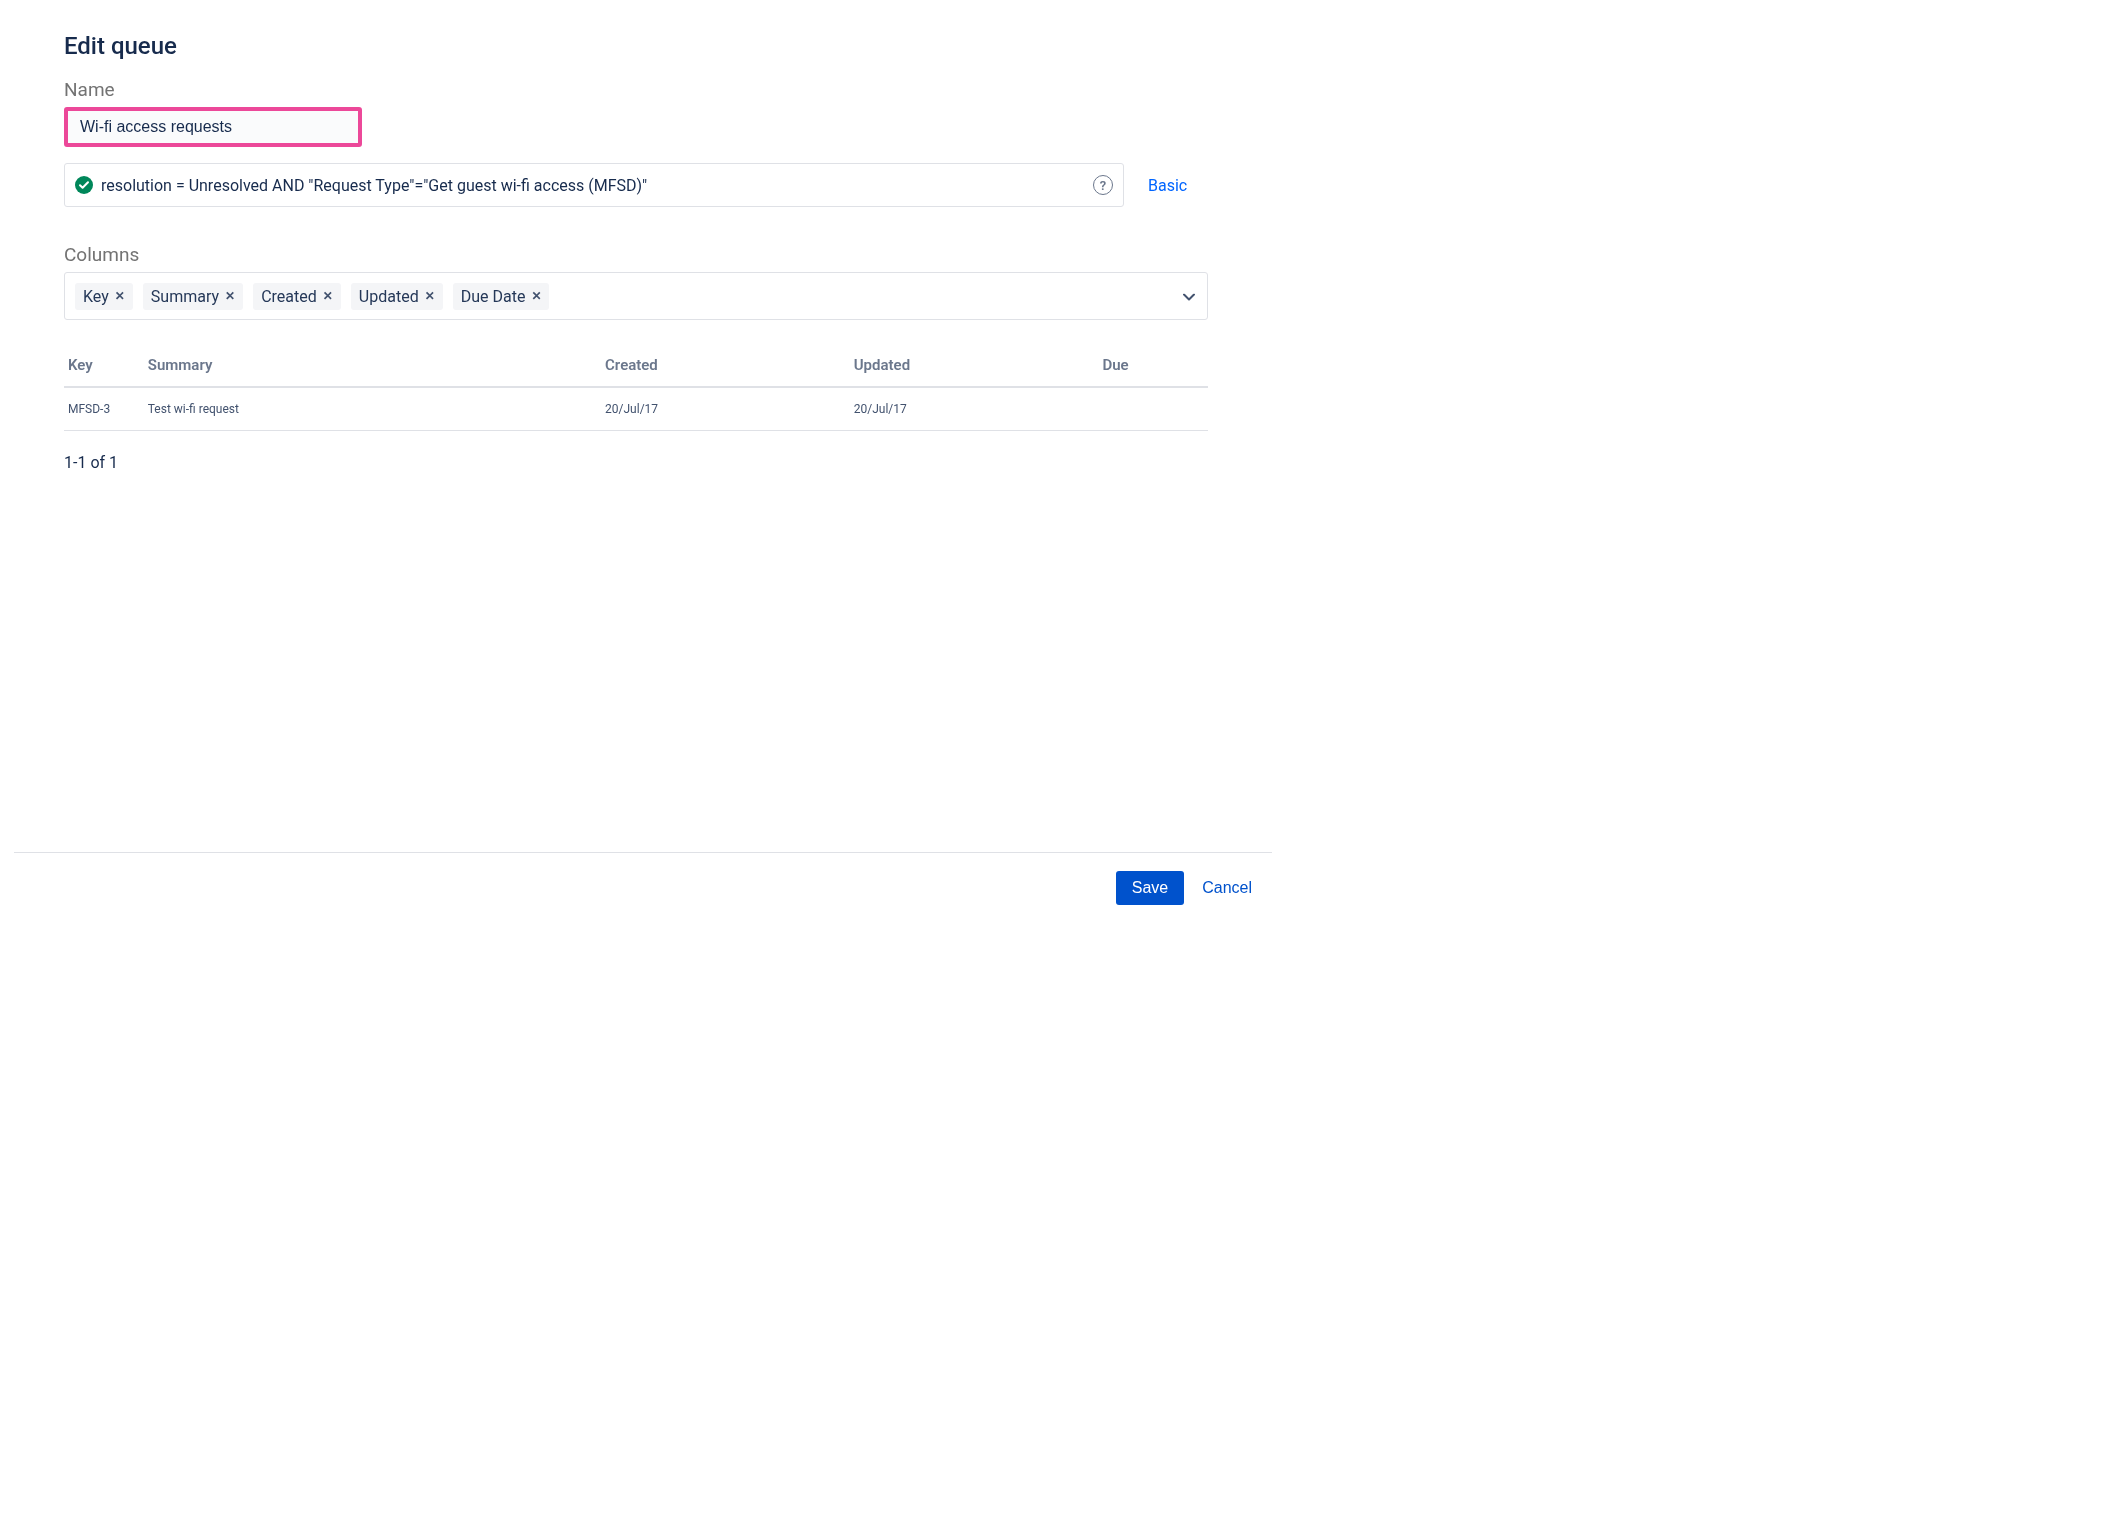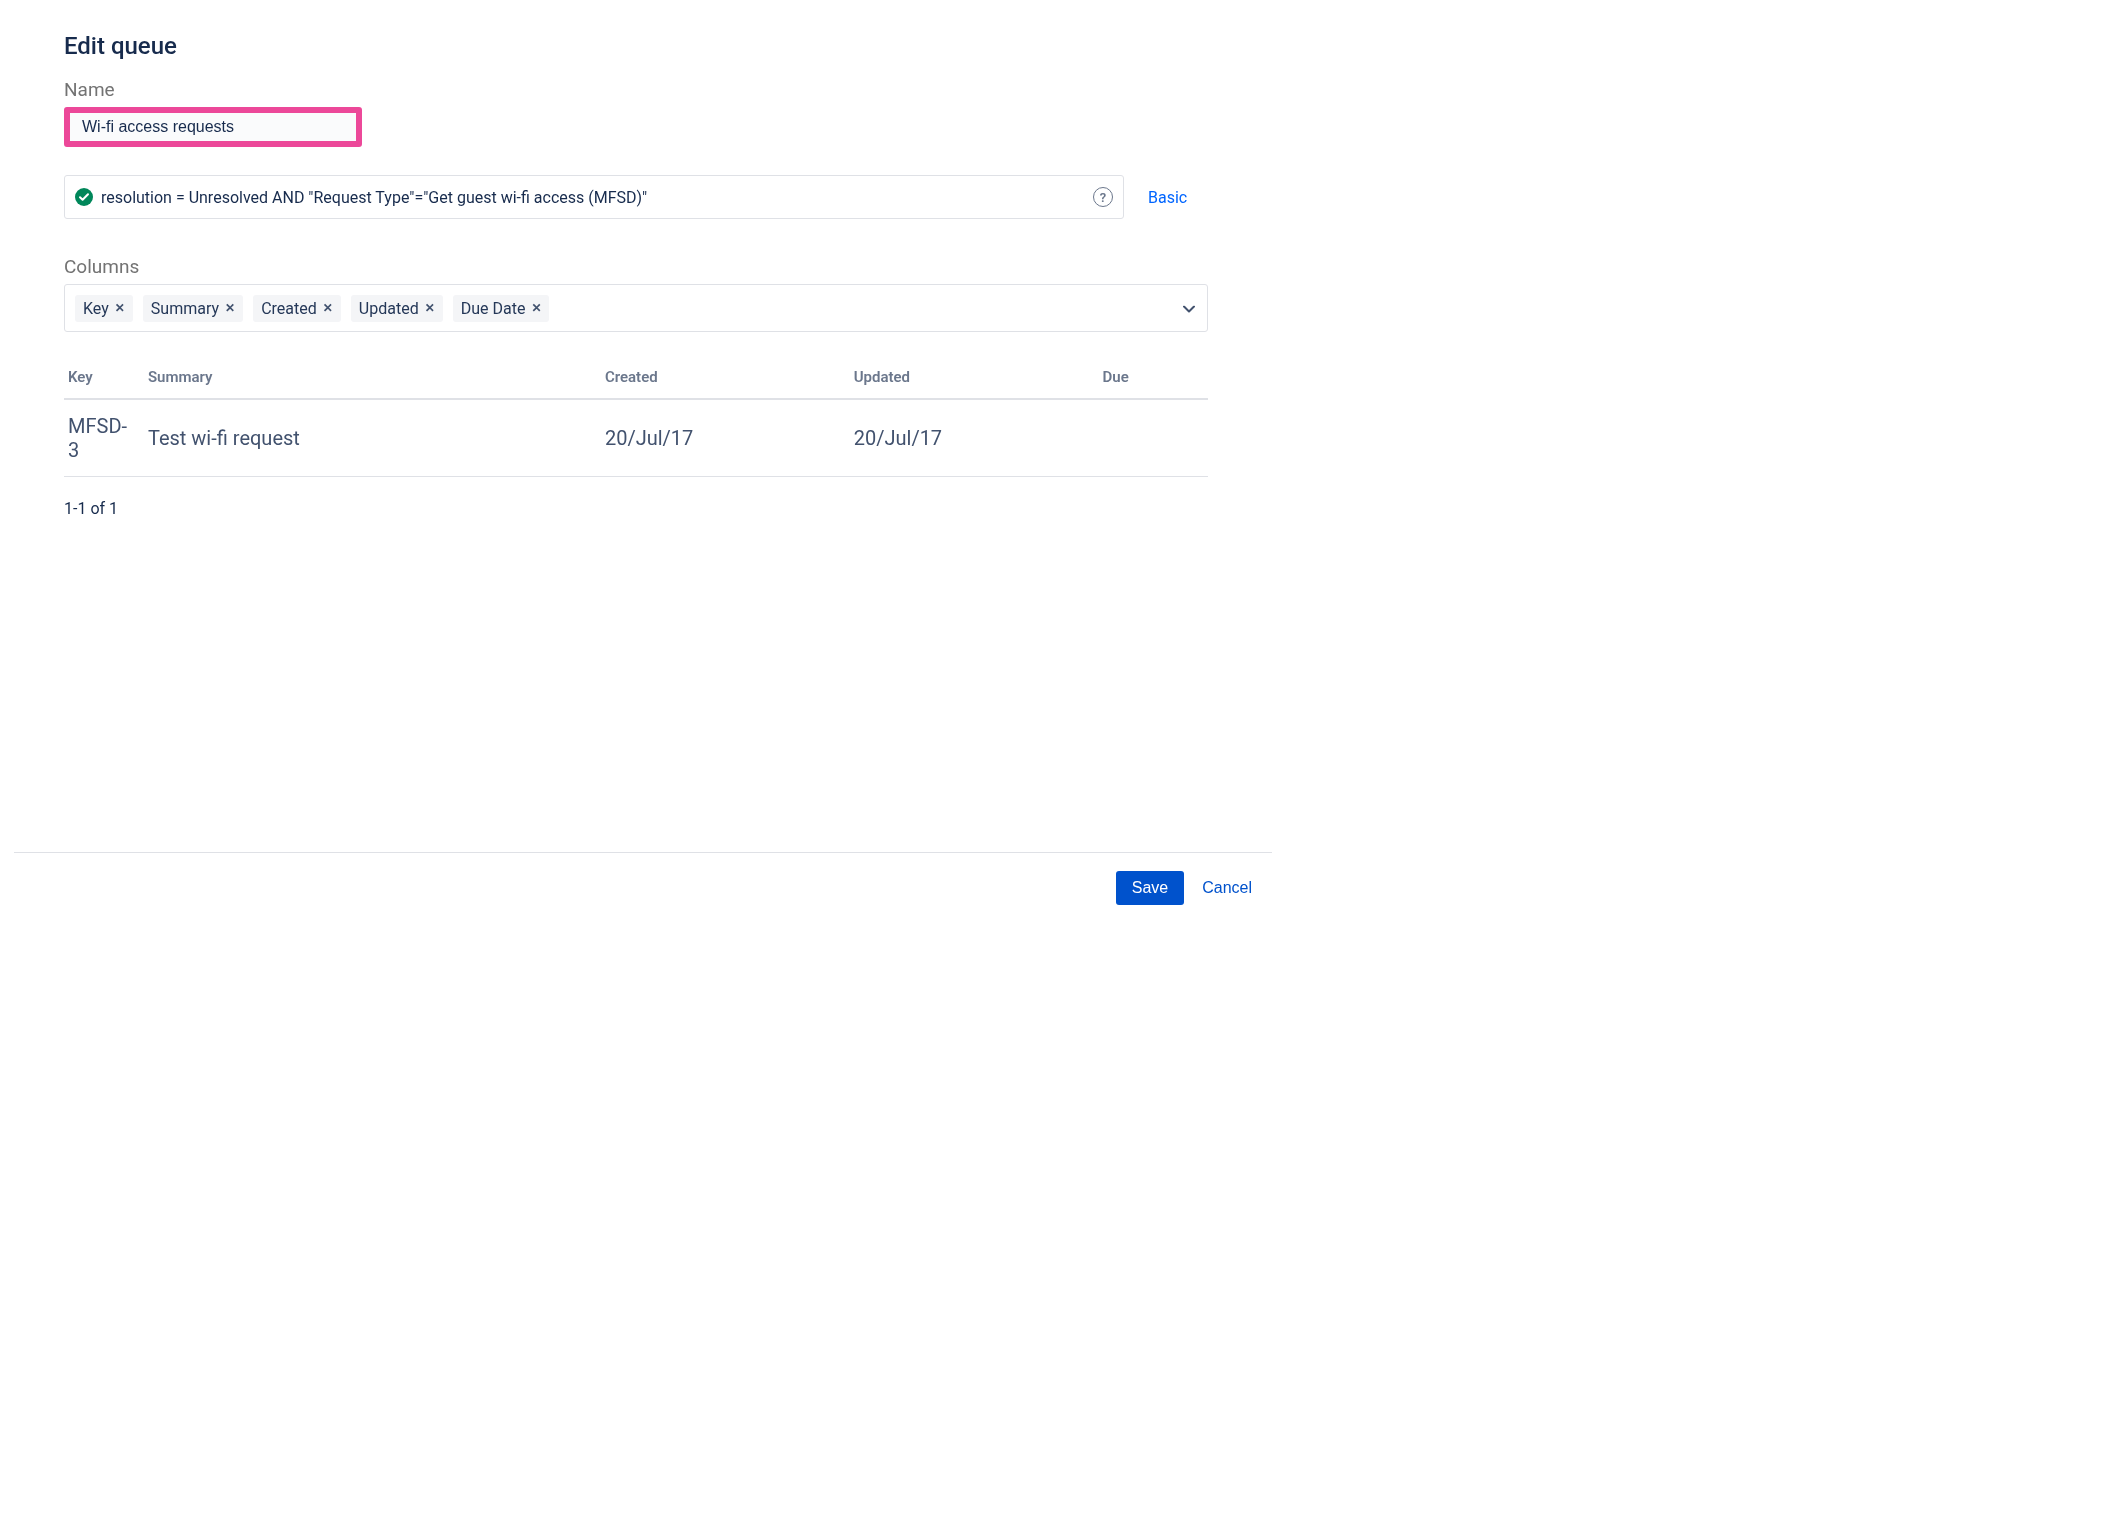--- a/index.html
+++ b/index.html
@@ -31,23 +31,23 @@
       margin-bottom: 6px;
       display: block;
     }
     .name-input {
       width: 298px;
       height: 40px;
       padding: 8px 12px;
       font-size: 16px;
       color: #172B4D;
       background: #FAFBFC;
-      border: 6px solid #ec4899;
-      border-radius: 3px;
-      margin-bottom: 28px;
+      border: 4px solid #ec4899;
+      border-radius: 3px;
+      margin-bottom: 16px;
     }
     .jql-row {
       display: flex;
       align-items: center;
       gap: 24px;
       margin-bottom: 36px;
     }
     .jql-input-wrap {
       flex: 1;
       display: flex;
@@ -134,21 +134,21 @@
     }
     .table th {
       text-align: left;
       font-size: 15px;
       font-weight: 600;
       color: #6B778C;
       padding: 12px 8px 12px 4px;
       border-bottom: 2px solid #DFE1E6;
     }
     .table td {
-      font-size: 20px;
+      font-size: 12px;
       color: #42526E;
       padding: 14px 8px 14px 4px;
       border-bottom: 1px solid #DFE1E6;
       margin-left: 36px;
     }
     .table .col-key { width: 80px; }
     .table .col-summary { width: 460px; }
     .table .col-created { width: 250px; }
     .table .col-updated { width: 250px; }
     .table .col-due { width: 110px; }

